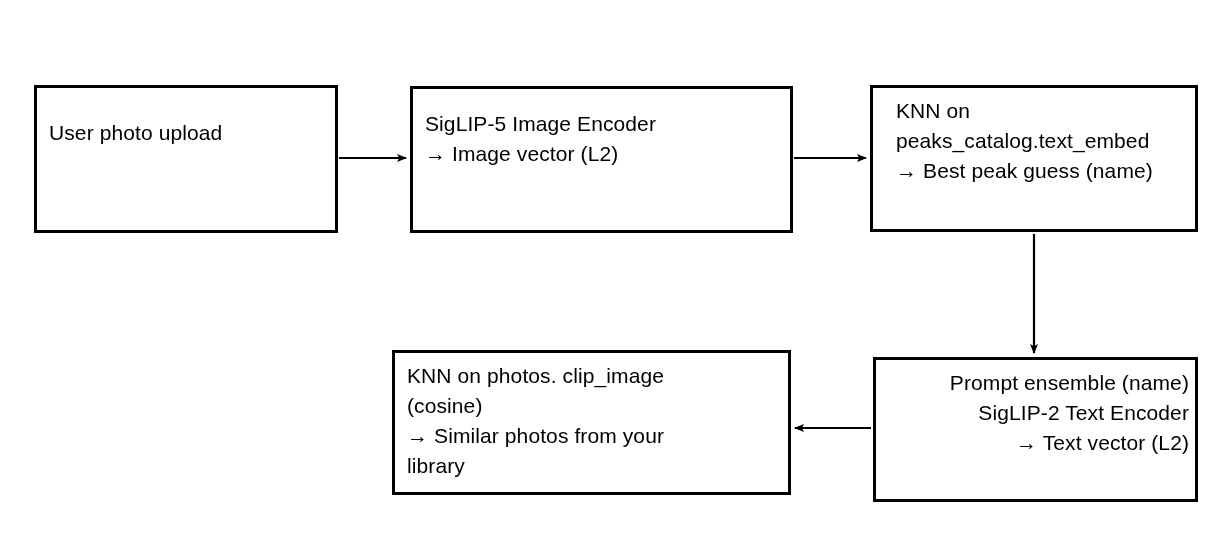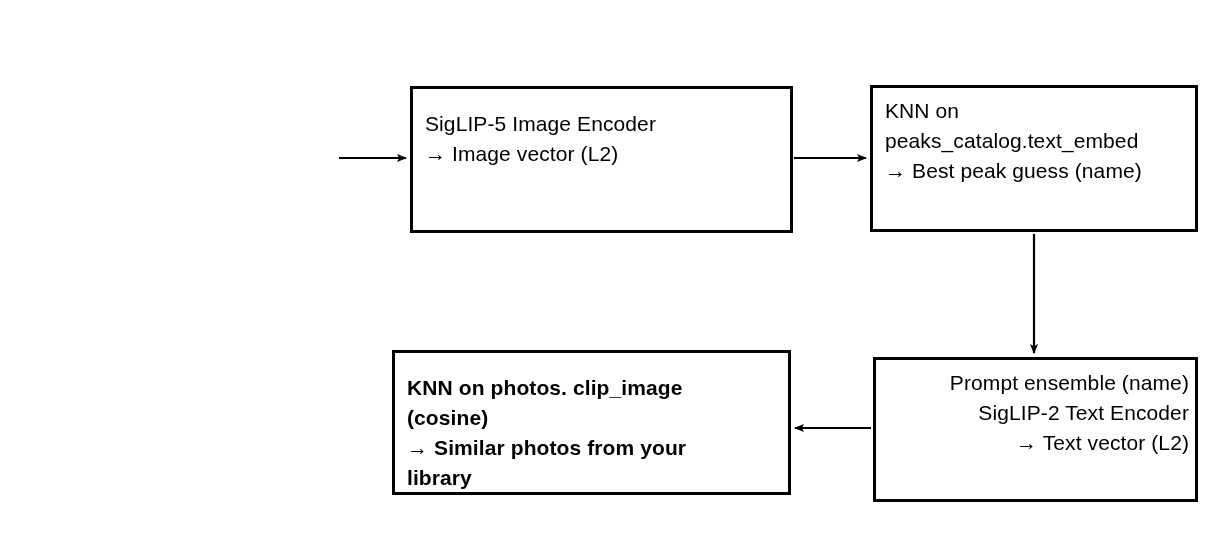--- a/index.html
+++ b/index.html
@@ -56,38 +56,41 @@
 
     <line x1="339" y1="158" x2="406" y2="158" stroke="#000000" stroke-width="2.2" marker-end="url(#arrowhead)"></line>
 
     <line x1="794" y1="158" x2="866" y2="158" stroke="#000000" stroke-width="2.2" marker-end="url(#arrowhead)"></line>
 
     <line x1="1034" y1="234" x2="1034" y2="353" stroke="#000000" stroke-width="2.2" marker-end="url(#arrowhead)"></line>
 
     <line x1="871" y1="428" x2="795" y2="428" stroke="#000000" stroke-width="2.2" marker-end="url(#arrowhead)"></line>
   </svg>
 
+  <div class="node" style="left:34px; top:85px; width:304px; height:148px;">
+    <div class="node-text" style="top:30px;">User photo upload</div>
+  </div>
 
   <div class="node" style="left:410px; top:86px; width:383px; height:147px;">
     <div class="node-text" style="top:20px;">SigLIP-5 Image Encoder
 → Image vector (L2)</div>
   </div>
 
   <div class="node" style="left:870px; top:85px; width:328px; height:147px;">
-    <div class="node-text" style="top:8px;">KNN on
+    <div class="node-text" style="top:8px;margin-left:11px;">KNN on
 peaks_catalog.text_embed
 → Best peak guess (name)</div>
   </div>
 
   <div class="node" style="left:873px; top:357px; width:325px; height:145px;">
     <div class="node-text" style="top:8px;text-align:right;">Prompt ensemble (name)
 SigLIP-2 Text Encoder
 → Text vector (L2)</div>
   </div>
 
   <div class="node" style="left:392px; top:350px; width:399px; height:145px;">
-    <div class="node-text" style="top:20px;font-weight:bold;">KNN on photos. clip_image
+    <div class="node-text" style="top:8px;">KNN on photos. clip_image
 (cosine)
 → Similar photos from your
 library</div>
   </div>
 
 </div>
 
 </body></html>

